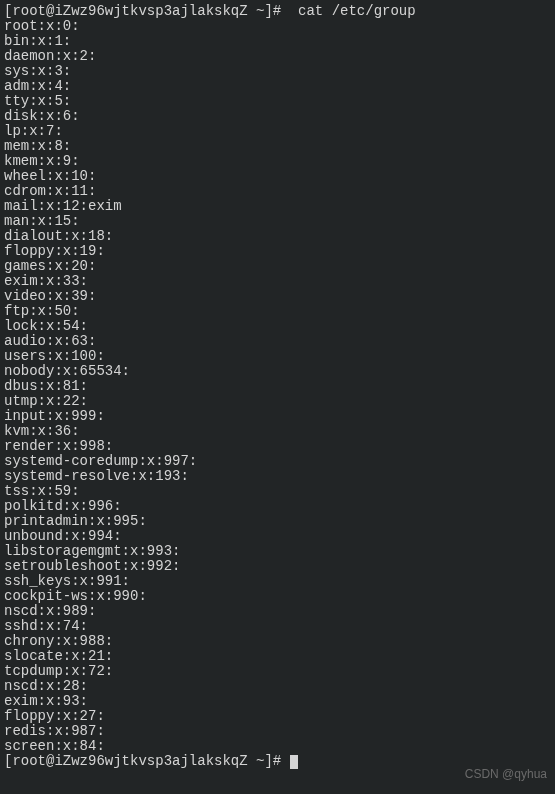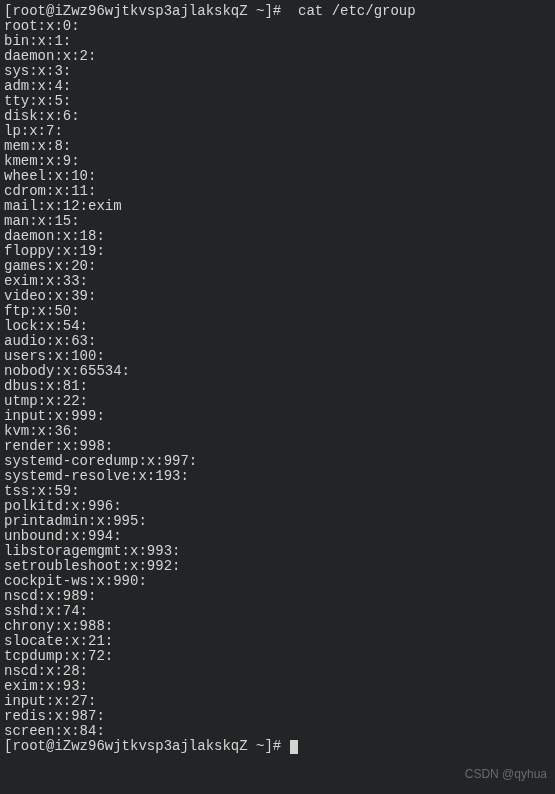--- a/index.html
+++ b/index.html
@@ -50,21 +50,21 @@
     <div class="terminal-line">adm:x:4:</div>
     <div class="terminal-line">tty:x:5:</div>
     <div class="terminal-line">disk:x:6:</div>
     <div class="terminal-line">lp:x:7:</div>
     <div class="terminal-line">mem:x:8:</div>
     <div class="terminal-line">kmem:x:9:</div>
     <div class="terminal-line">wheel:x:10:</div>
     <div class="terminal-line">cdrom:x:11:</div>
     <div class="terminal-line">mail:x:12:exim</div>
     <div class="terminal-line">man:x:15:</div>
-    <div class="terminal-line">daemon:x:18:</div>
+    <div class="terminal-line">dialout:x:18:</div>
     <div class="terminal-line">floppy:x:19:</div>
     <div class="terminal-line">games:x:20:</div>
     <div class="terminal-line">exim:x:33:</div>
     <div class="terminal-line">video:x:39:</div>
     <div class="terminal-line">ftp:x:50:</div>
     <div class="terminal-line">lock:x:54:</div>
     <div class="terminal-line">audio:x:63:</div>
     <div class="terminal-line">users:x:100:</div>
     <div class="terminal-line">nobody:x:65534:</div>
     <div class="terminal-line">dbus:x:81:</div>
@@ -73,26 +73,27 @@
     <div class="terminal-line">kvm:x:36:</div>
     <div class="terminal-line">render:x:998:</div>
     <div class="terminal-line">systemd-coredump:x:997:</div>
     <div class="terminal-line">systemd-resolve:x:193:</div>
     <div class="terminal-line">tss:x:59:</div>
     <div class="terminal-line">polkitd:x:996:</div>
     <div class="terminal-line">printadmin:x:995:</div>
     <div class="terminal-line">unbound:x:994:</div>
     <div class="terminal-line">libstoragemgmt:x:993:</div>
     <div class="terminal-line">setroubleshoot:x:992:</div>
+    <div class="terminal-line">ssh_keys:x:991:</div>
     <div class="terminal-line">cockpit-ws:x:990:</div>
     <div class="terminal-line">nscd:x:989:</div>
     <div class="terminal-line">sshd:x:74:</div>
     <div class="terminal-line">chrony:x:988:</div>
     <div class="terminal-line">slocate:x:21:</div>
     <div class="terminal-line">tcpdump:x:72:</div>
     <div class="terminal-line">nscd:x:28:</div>
     <div class="terminal-line">exim:x:93:</div>
-    <div class="terminal-line">input:x:27:</div>
+    <div class="terminal-line">floppy:x:27:</div>
     <div class="terminal-line">redis:x:987:</div>
     <div class="terminal-line">screen:x:84:</div>
     <div class="terminal-line"><span>[root@iZwz96wjtkvsp3ajlakskqZ ~]# </span><span class="cursor"></span></div>
   </div>
 <div class="watermark">CSDN @qyhua</div>
 
 </body></html>

